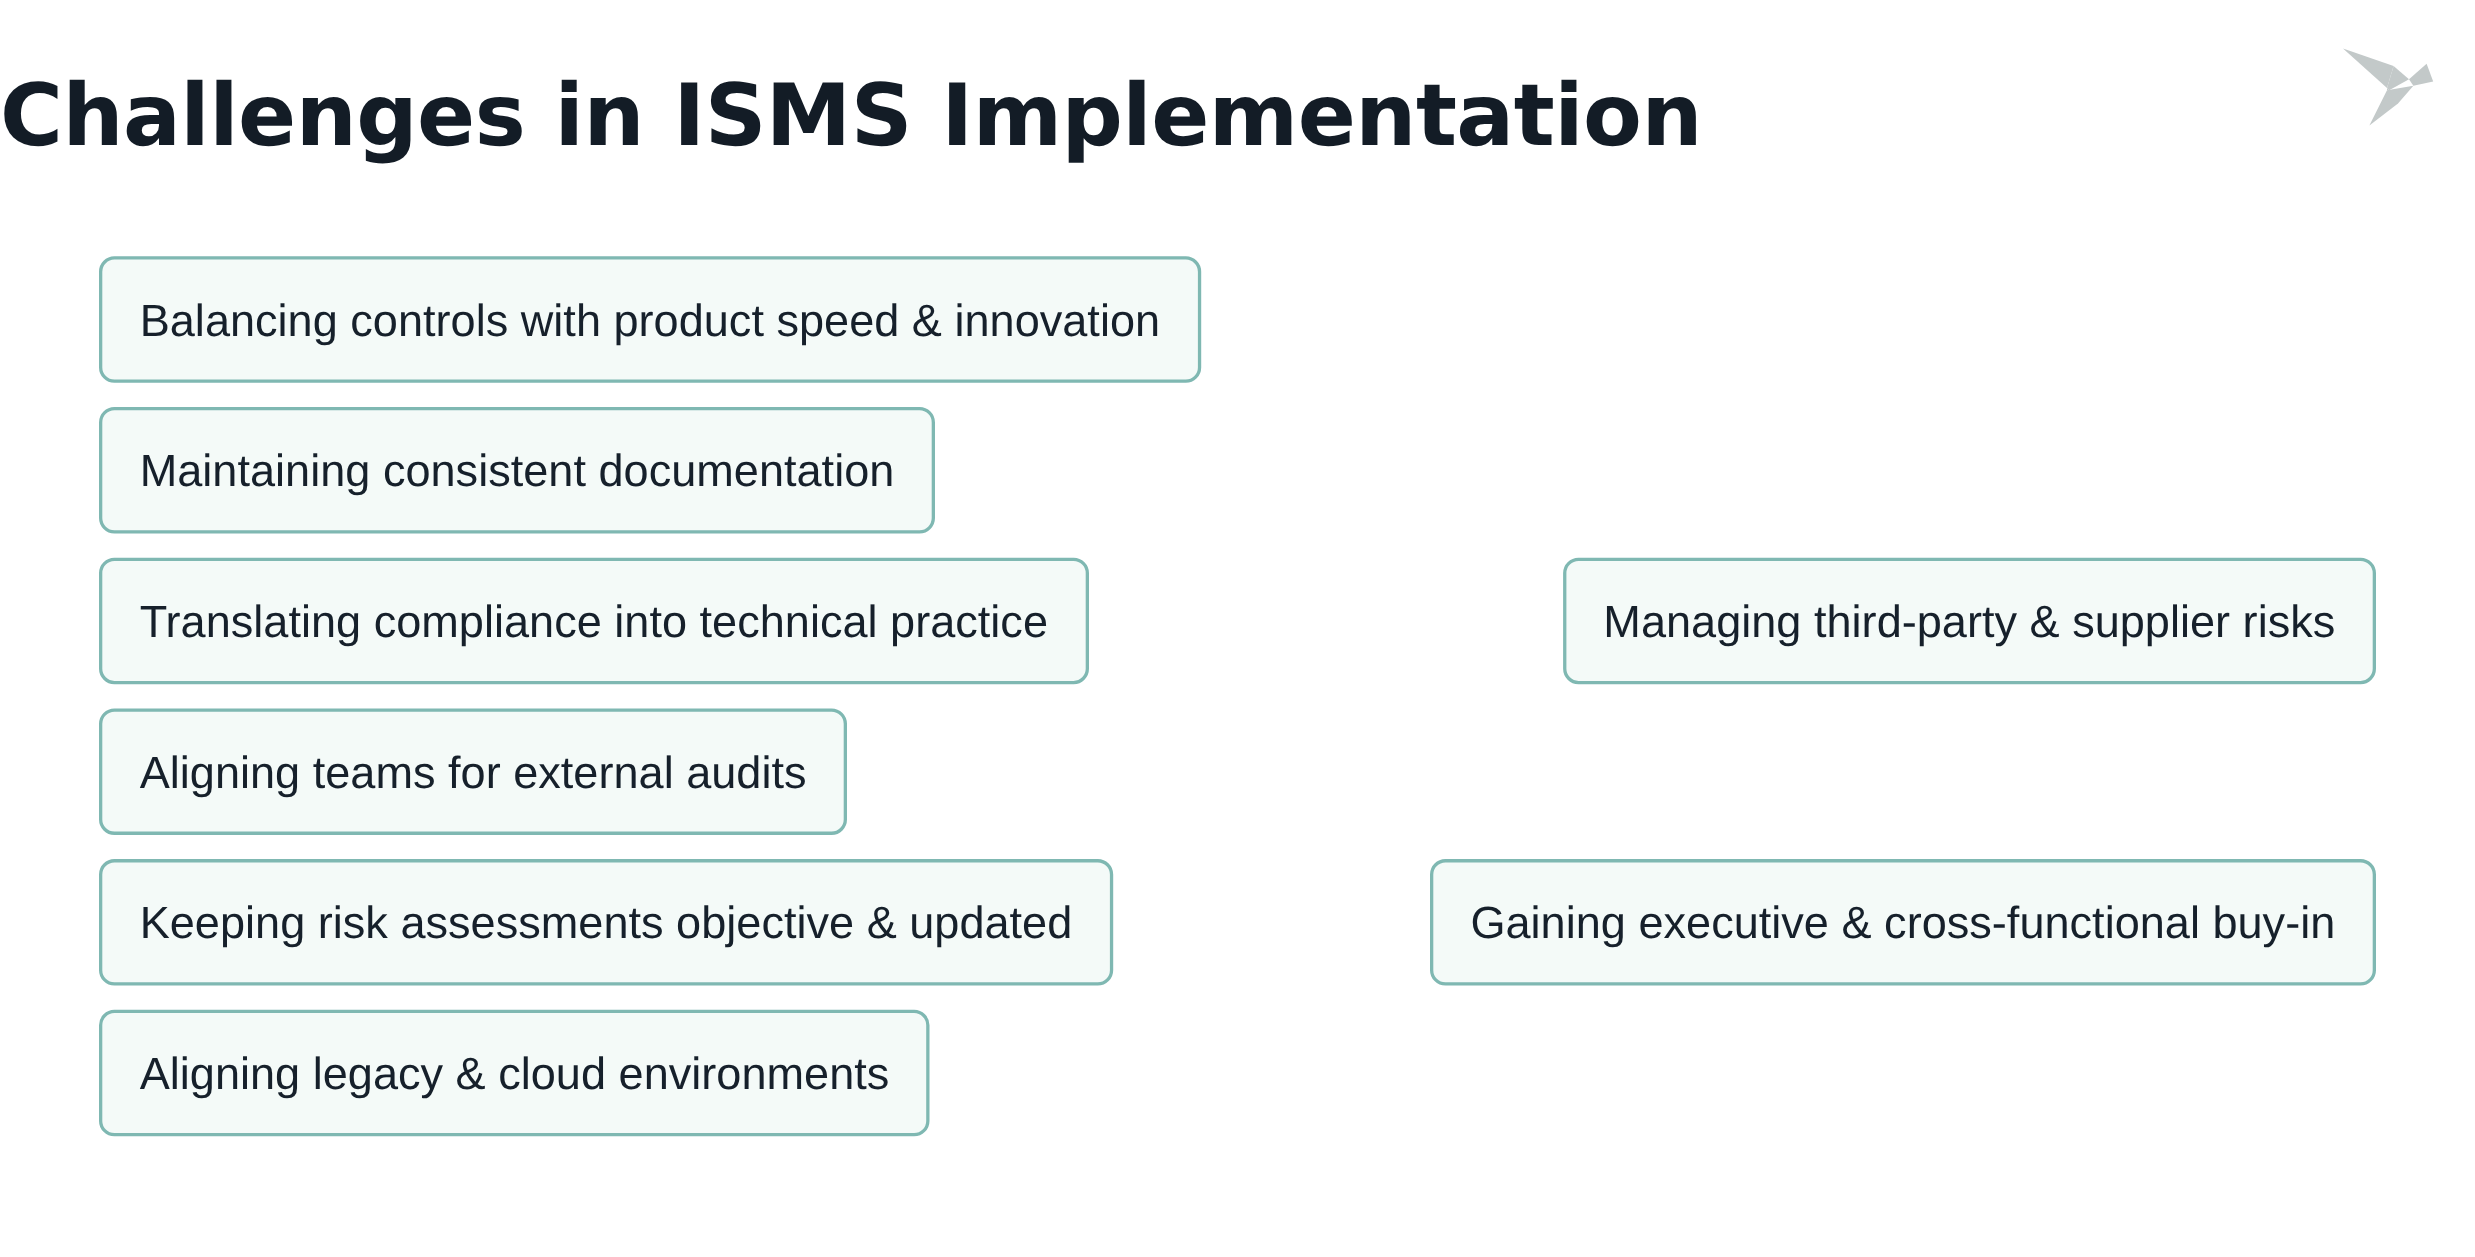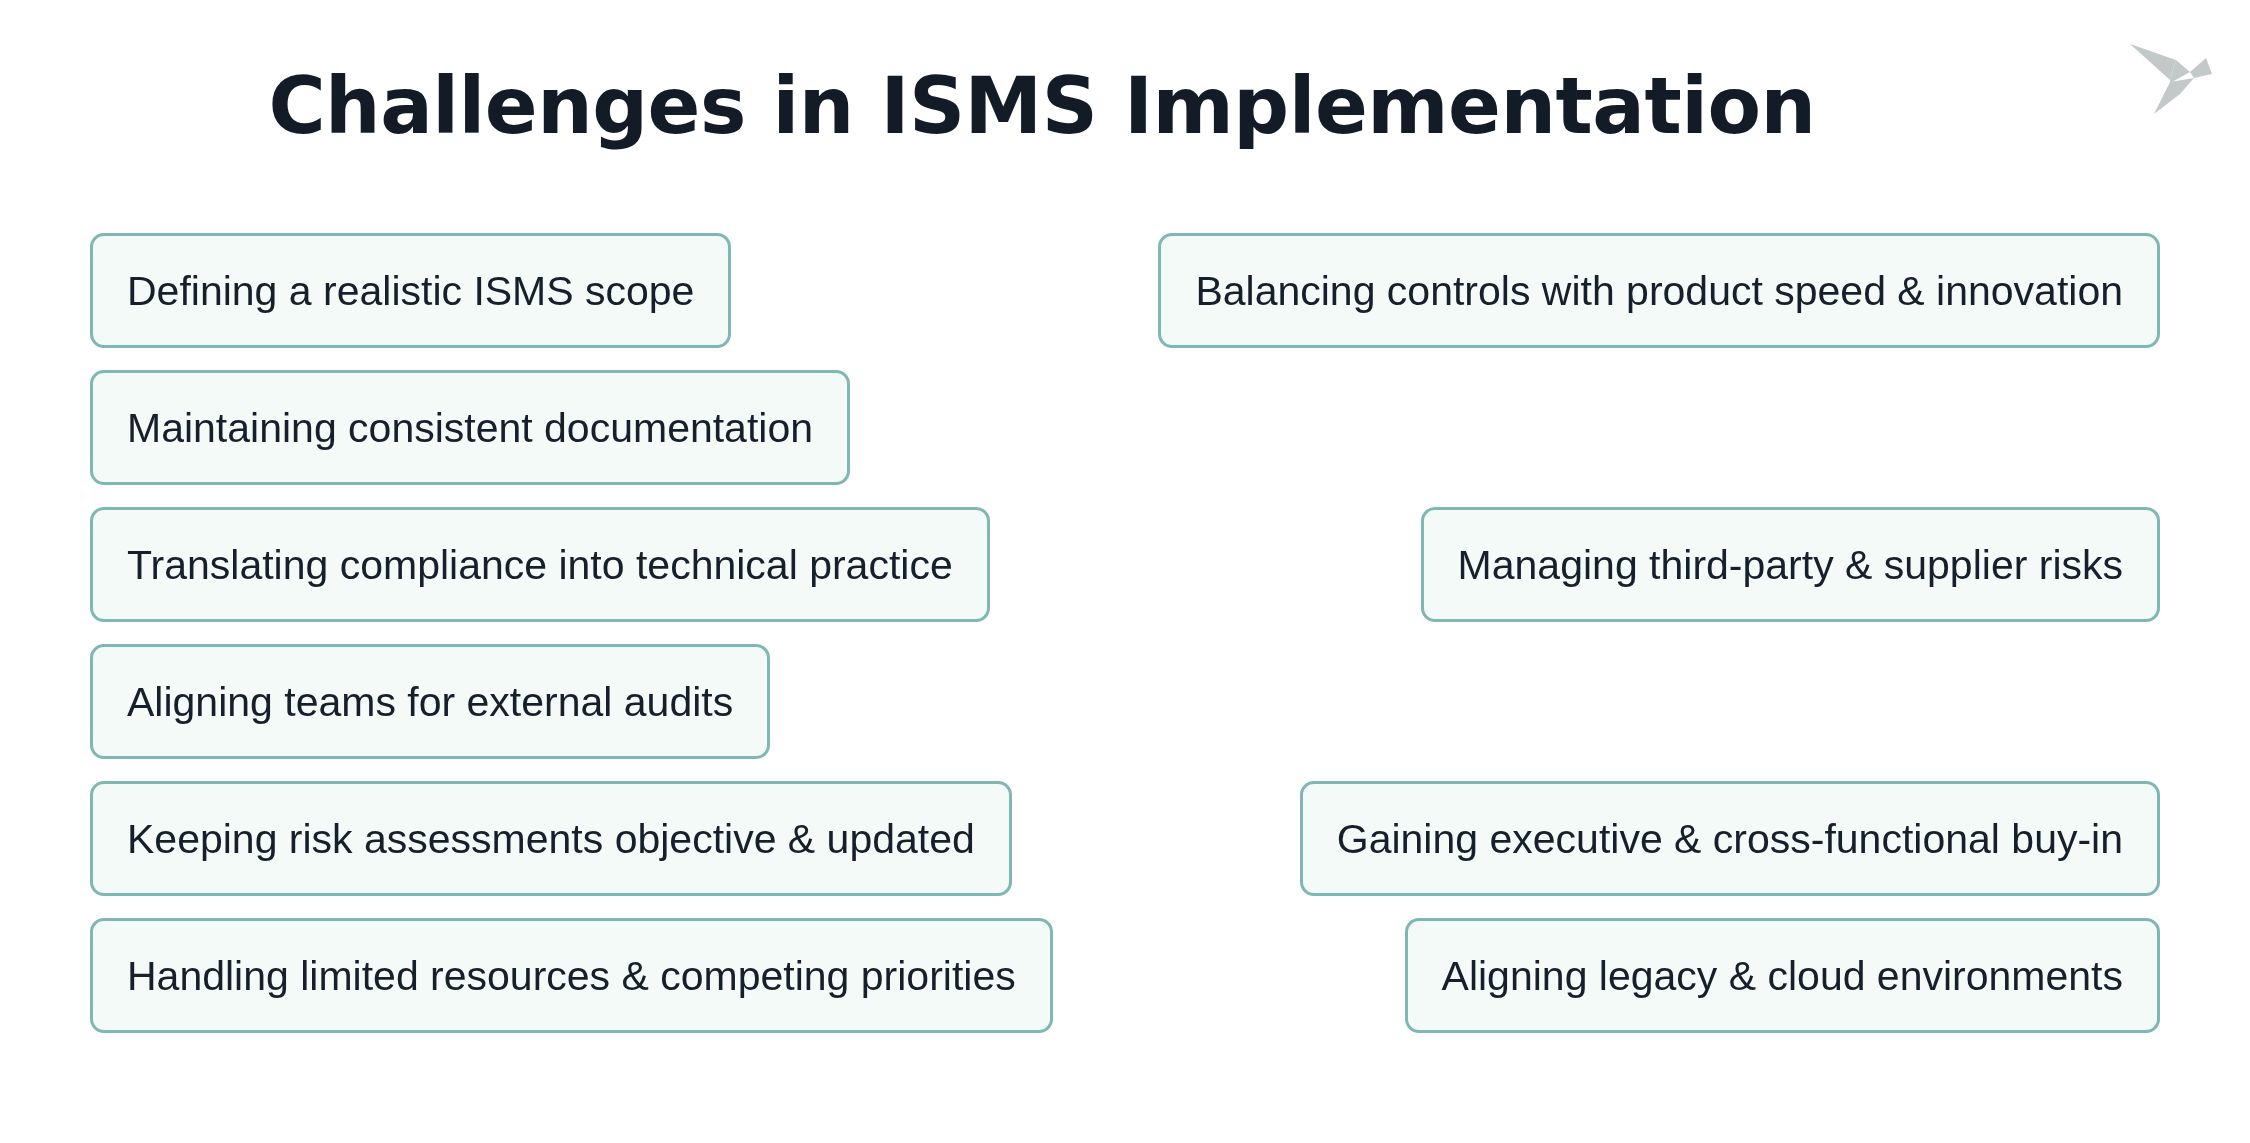--- a/index.html
+++ b/index.html
@@ -27,21 +27,20 @@
     width:110px;
     height:100px;
   }
 
   
   .title-wrap {
     position:absolute;
     left:0;
     top:58px;
     width:2084px;
-    text-align:center;
   }
   .title {
     display:inline-block;
     font-family:"DejaVu Sans", sans-serif;
     font-weight:bold;
     font-size:78px;
     line-height:96px;
     letter-spacing:-0.5px;
     color:#131c26;
     white-space:nowrap;
@@ -105,23 +104,20 @@
   </div>
 
   <div class="title-wrap">
     <h1 class="title">Challenges in ISMS Implementation</h1>
   </div>
 
   <div class="grid">
 
     <div class="row">
       <div class="card">
-        <span class="card-label">Defining a realistic ISMS scope</span>
-      </div>
-      <div class="card">
         <span class="card-label">Balancing controls with product speed &amp; innovation</span>
       </div>
     </div>
 
     <div class="row">
       <div class="card">
         <span class="card-label">Maintaining consistent documentation</span>
       </div>
     </div>
 
@@ -144,21 +140,18 @@
       <div class="card">
         <span class="card-label">Keeping risk assessments objective &amp; updated</span>
       </div>
       <div class="card">
         <span class="card-label">Gaining executive &amp; cross-functional buy-in</span>
       </div>
     </div>
 
     <div class="row">
       <div class="card">
-        <span class="card-label">Handling limited resources &amp; competing priorities</span>
-      </div>
-      <div class="card">
         <span class="card-label">Aligning legacy &amp; cloud environments</span>
       </div>
     </div>
 
   </div>
 </div>
 
 </body></html>

